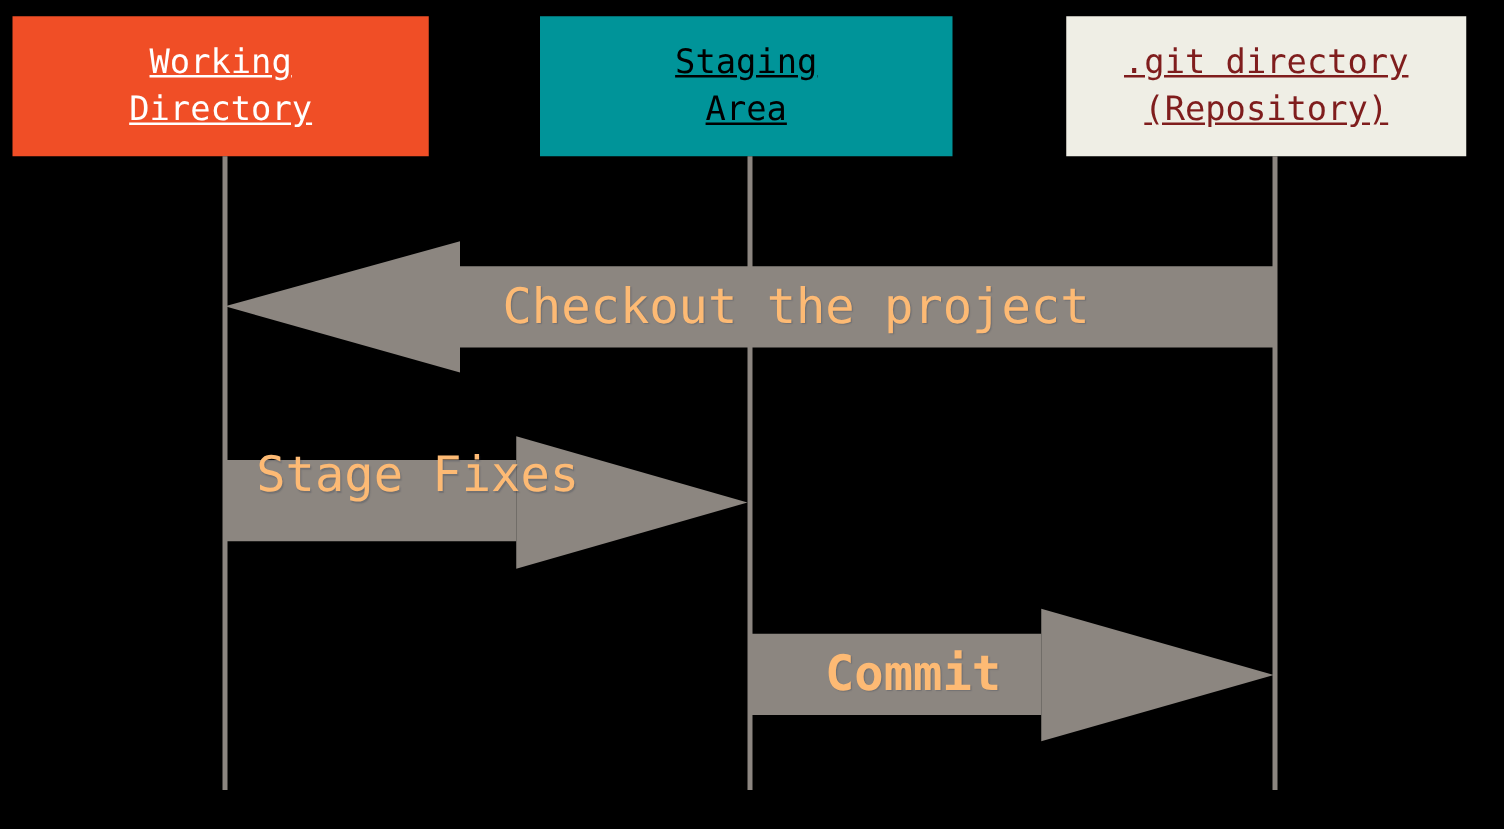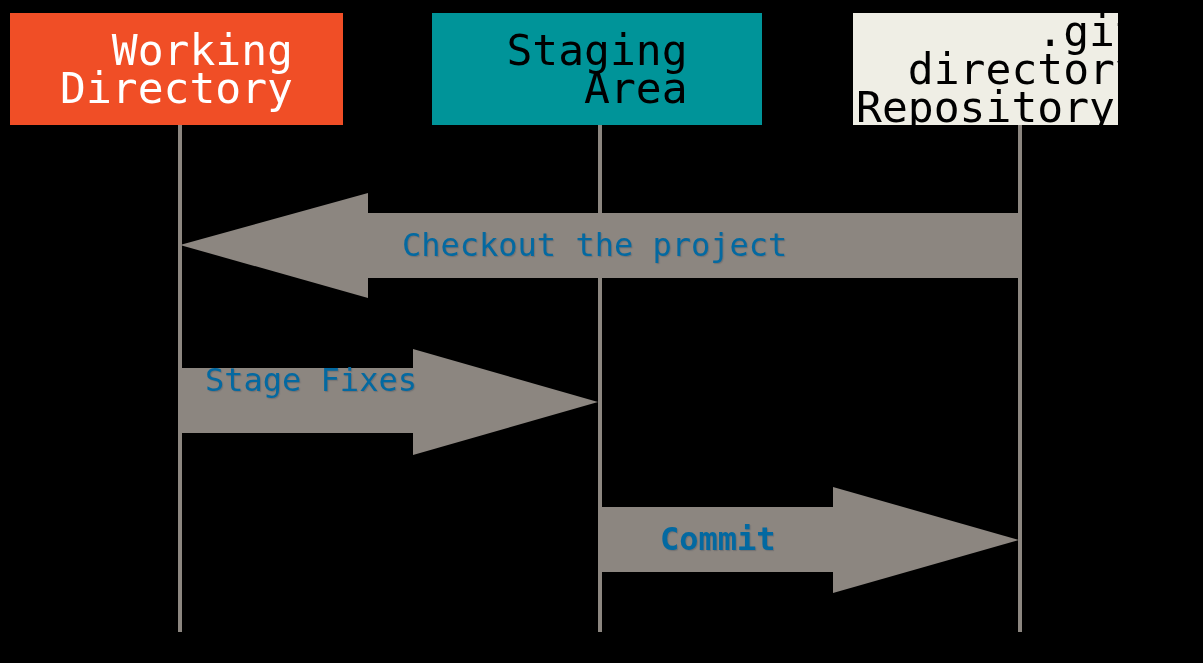--- a/index.html
+++ b/index.html
@@ -17,28 +17,29 @@
   }
 
   
   .box {
     position: absolute;
     top: 13px;
     height: 112px;
     display: flex;
     align-items: center;
     justify-content: center;
-    text-align: right;
-    font-size: 43px;
+    text-align: center;
+    font-size: 27px;
     line-height: 38px;
     white-space: pre-line;
+    text-decoration: underline;
   }
   .box-working  { left: 10px;  width: 333px; background: #f04e26; color: #ffffff; }
   .box-staging  { left: 432px; width: 330px; background: #009499; color: #000000; }
-  .box-git      { left: 853px; width: 265px; background: #efeee5; color: #000000; }
+  .box-git      { left: 853px; width: 320px; background: #efeee5; color: #7f1d1d; }
 
   
   .lifeline {
     position: absolute;
     top: 125px;
     height: 507px;
     width: 4px;
     background: #8c8680;
   }
   .lifeline-working { left: 178px; }
@@ -54,22 +55,22 @@
   .arrow-head {
     position: absolute;
     width: 0;
     height: 0;
     border-style: solid;
   }
   .arrow-label {
     position: absolute;
     height: 65px;
     line-height: 65px;
-    font-size: 32px;
-    color: #0369a1;
+    font-size: 39px;
+    color: #fdba74;
     white-space: nowrap;
     text-shadow: 1px 1px 1px rgba(40,50,70,0.25);
   }
 
   
   .checkout-body  { left: 368px; top: 213px; width: 652px; }
   .checkout-head  {
     left: 180px; top: 193px;
     border-width: 52px 188px 53px 0;
     border-color: transparent #8c8680 transparent transparent;

